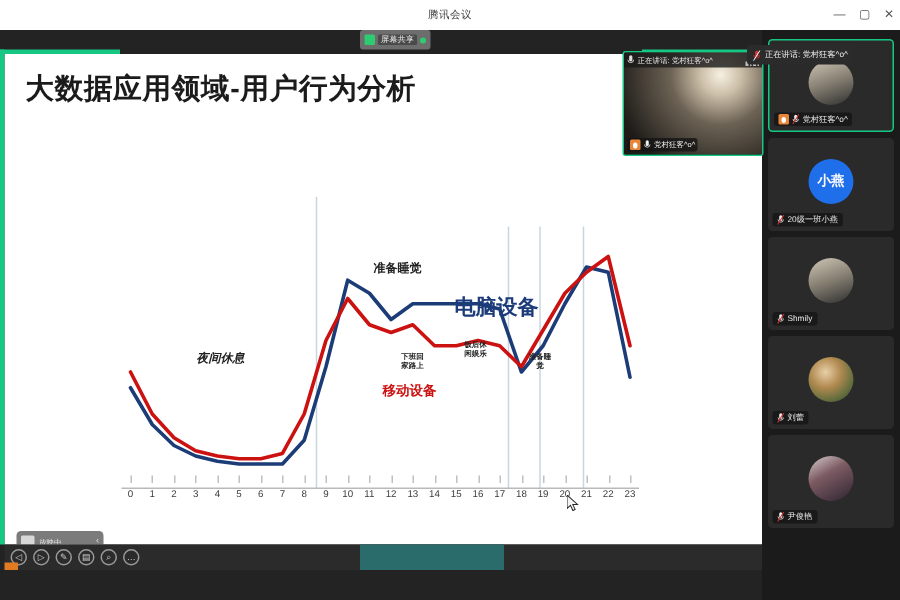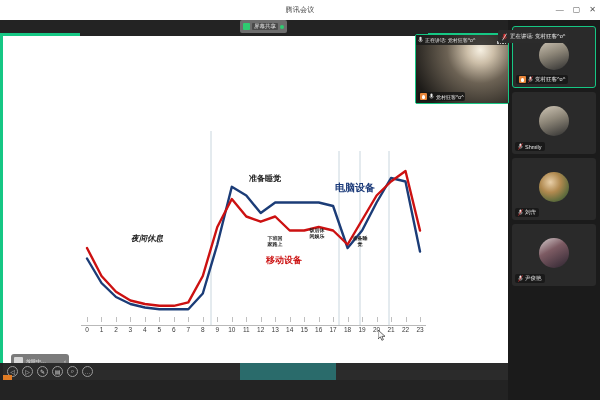--- a/index.html
+++ b/index.html
@@ -59,22 +59,22 @@
 
   
   .chart { position: absolute; left: 78px; top: 95px; width: 345px; height: 240px; }
   .chart svg { display: block; }
 
   .cat-line { stroke: #c9d6de; stroke-width: 1; }
 
   .lbl { position: absolute; font-size: 7.5px; color: #222; white-space: nowrap; font-weight: bold;}
   .lbl-night { left: 50px; top: 102px; font-size: 8px; font-style: italic; }
   .lbl-work  { left: 168px; top: 42px;  font-size: 8px; }
-  .lbl-pc    { left: 222px; top: 50px;  color: #1c3b7a; font-size: 10px; margin-left: 32px; }
-  .lbl-mob   { left: 185px; top: 123px; color: #cc1111; font-size: 9px; text-align: center; }
+  .lbl-pc    { left: 222px; top: 65px;  color: #1c3b7a; font-size: 14px; }
+  .lbl-mob   { left: 174px; top: 123px; color: #cc1111; font-size: 9px; text-align: center; }
   .lbl-col   { position: absolute; font-size: 5px; color: #222; line-height: 1.25; width: 18px;
                text-align: center; font-weight: bold; }
   .lbl-home  { left: 185px; top: 104px; }
   .lbl-leis  { left: 227px; top: 96px; }
   .lbl-sleep { left: 270px; top: 104px; }
 
   .axis-line { position: absolute; left: 0; top: 194px; width: 345px; height: 1px; background: #b9b9b9;}
   .ticks { position: absolute; left: 0; top: 186px; width: 345px; height: 30px; }
   .tick { position: absolute; top: 0; width: 1px; height: 5px; background: #c0c0c0; }
   .ticklbl { position: absolute; top: 9px; font-size: 6.5px; color: #3b3b3b; transform: translateX(-50%); }
@@ -179,20 +179,21 @@
   <div class="share-border-r"></div>
   <div class="share-edge-left"></div>
 
   <div class="share-pill">
     <span class="pill-ico"></span>
     <span class="pill-txt">屏幕共享</span>
     <span class="pill-dot"></span>
   </div>
 
   <div class="slide">
+    <div class="slide-title">大数据应用领域-用户行为分析</div>
 
     <div class="chart">
       <svg width="345" height="200" viewBox="0 0 345 200">
 
         <line class="cat-line" x1="130" y1="0" x2="130" y2="195"></line>
         <line class="cat-line" x1="258" y1="20" x2="258" y2="195"></line>
         <line class="cat-line" x1="279" y1="20" x2="279" y2="195"></line>
         <line class="cat-line" x1="308" y1="20" x2="308" y2="195"></line>
         <g>
           <polyline id="line-pc" fill="none" stroke="#1b3c77" stroke-width="2.4" stroke-linejoin="round" stroke-linecap="round" points="6.0,127.5 20.5,152.0 35.0,166.0 49.4,173.0 63.9,176.5 78.4,178.3 92.9,178.3 107.3,178.3 121.8,162.5 136.3,113.5 150.8,55.8 165.3,64.5 179.7,82.0 194.2,71.5 208.7,71.5 223.2,71.5 237.7,71.5 252.1,75.0 266.6,117.0 281.1,99.5 295.6,71.5 310.0,47.0 324.5,50.5 339.0,120.5"></polyline>
@@ -330,20 +331,31 @@
           </span>
           <svg class="mic-mute" viewBox="0 0 6 9">
             <rect x="1.7" y=".6" width="2.6" height="5" rx="1.3" fill="#eee"></rect>
             <path d="M.7 4.3a2.3 2.3 0 0 0 4.6 0" fill="none" stroke="#eee" stroke-width=".7"></path>
             <line x1=".4" y1="8.6" x2="5.6" y2=".4" stroke="#d33" stroke-width=".9"></line>
           </svg>
           <span>党村狂客^o^</span>
         </div>
       </div>
       <div class="tile">
+        <div class="ava-circle" style="background: rgb(31, 111, 235);">小燕</div>
+        <div class="tile-name">
+          <svg class="mic-mute" viewBox="0 0 6 9">
+            <rect x="1.7" y=".6" width="2.6" height="5" rx="1.3" fill="#eee"></rect>
+            <path d="M.7 4.3a2.3 2.3 0 0 0 4.6 0" fill="none" stroke="#eee" stroke-width=".7"></path>
+            <line x1=".4" y1="8.6" x2="5.6" y2=".4" stroke="#d33" stroke-width=".9"></line>
+          </svg>
+          <span>20级一班小燕</span>
+        </div>
+      </div>
+      <div class="tile">
         <div class="ava-circle photo-a"></div>
         <div class="tile-name">
           <svg class="mic-mute" viewBox="0 0 6 9">
             <rect x="1.7" y=".6" width="2.6" height="5" rx="1.3" fill="#eee"></rect>
             <path d="M.7 4.3a2.3 2.3 0 0 0 4.6 0" fill="none" stroke="#eee" stroke-width=".7"></path>
             <line x1=".4" y1="8.6" x2="5.6" y2=".4" stroke="#d33" stroke-width=".9"></line>
           </svg>
           <span>Shmily</span>
         </div>
       </div>

